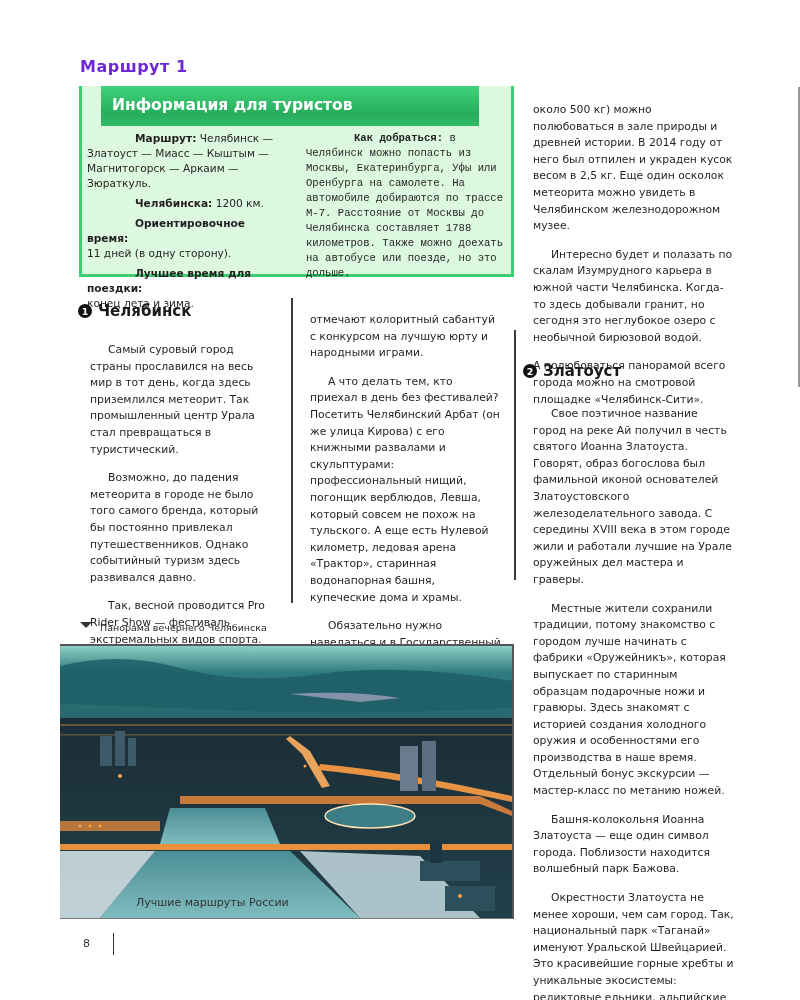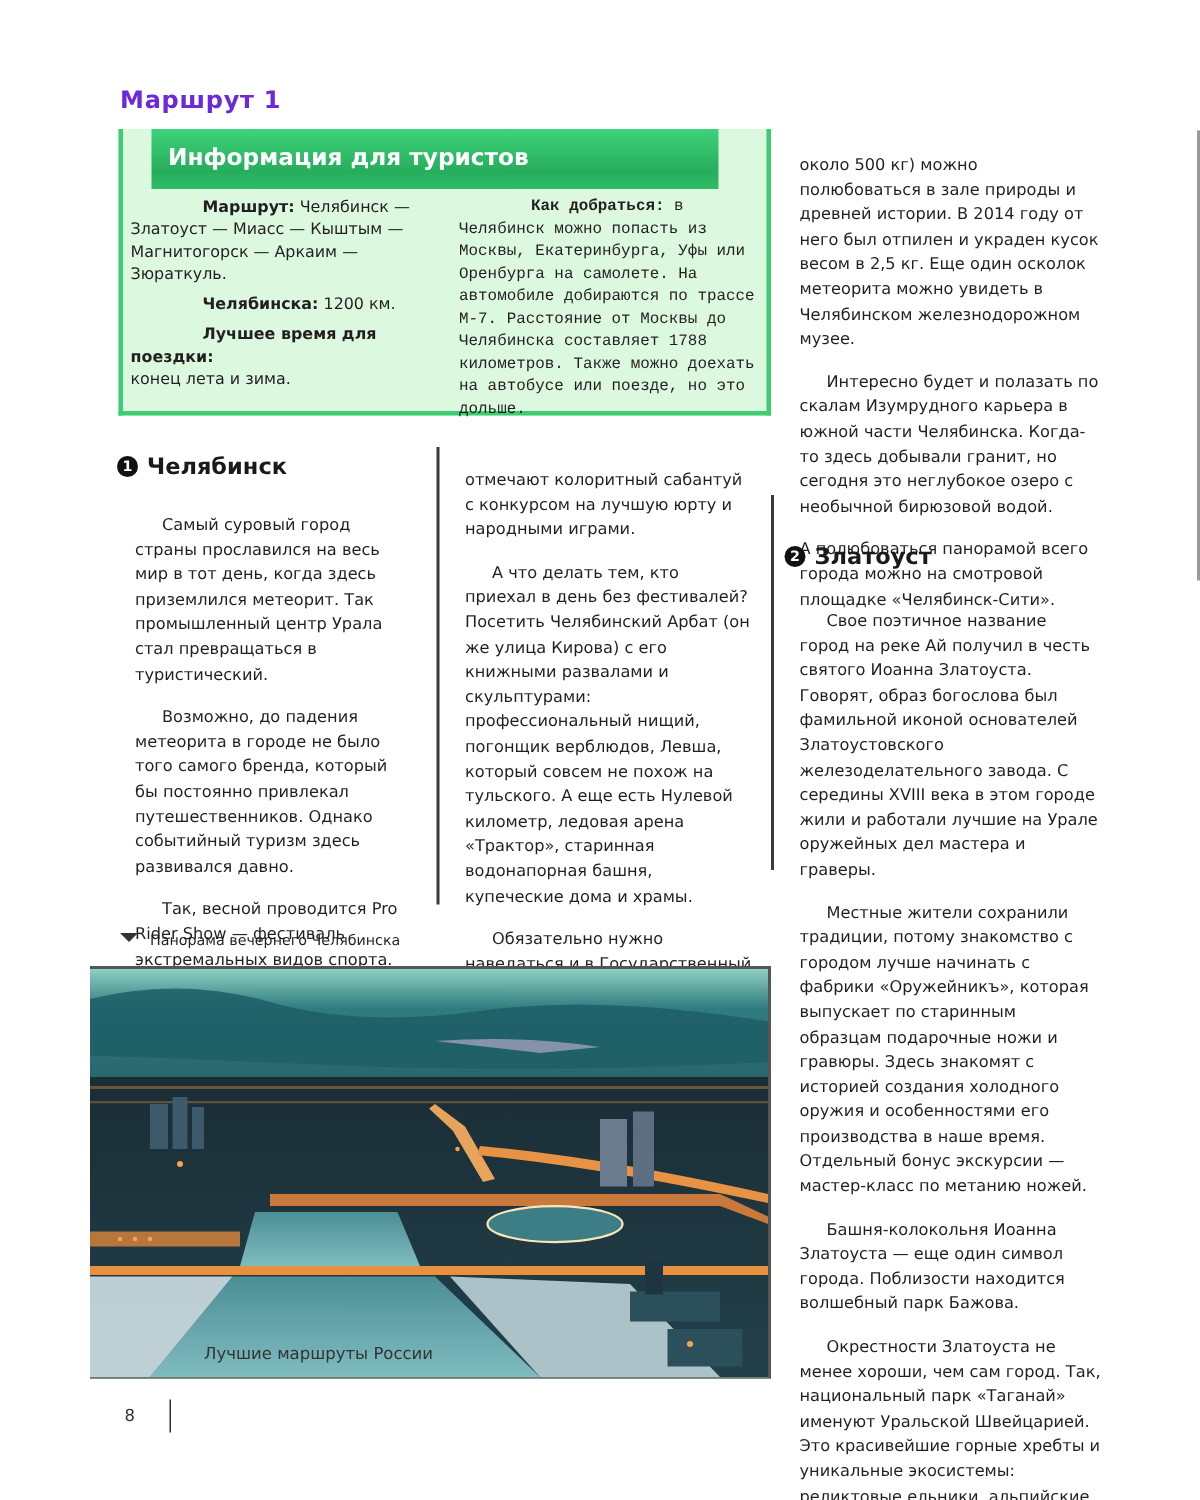--- a/index.html
+++ b/index.html
@@ -71,20 +71,21 @@
 <body>
 
 <div class="route-title">Маршрут 1</div>
 
 <div class="info-box"></div>
 <div class="info-header">Информация для туристов</div>
 
 <div class="info-col left">
   <p><b>Маршрут:</b> <span>Челябинск — Златоуст — Миасс — Кыштым — Магнитогорск — Аркаим — Зюраткуль.</span></p>
   <p><b>Челябинска:</b> <span>1200 км.</span></p>
+  <p><b>Ориентировочное время:</b><br><span>11 дней (в одну сторону).</span></p>
   <p><b>Лучшее время для поездки:</b><br><span>конец лета и зима.</span></p>
 </div>
 <div class="info-col right">
   <p><b>Как добраться:</b> <span>в Челябинск можно попасть из Москвы, Екатеринбурга, Уфы или Оренбурга на самолете. На автомобиле добираются по трассе М-7. Расстояние от Москвы до Челябинска составляет 1788 километров. Также можно доехать на автобусе или поезде, но это дольше.</span></p>
 </div>
 
 <div class="sec-head" style="left:78px; top:302px;">
   <span class="num-badge">1</span>
   <span>Челябинск</span>
 </div>

